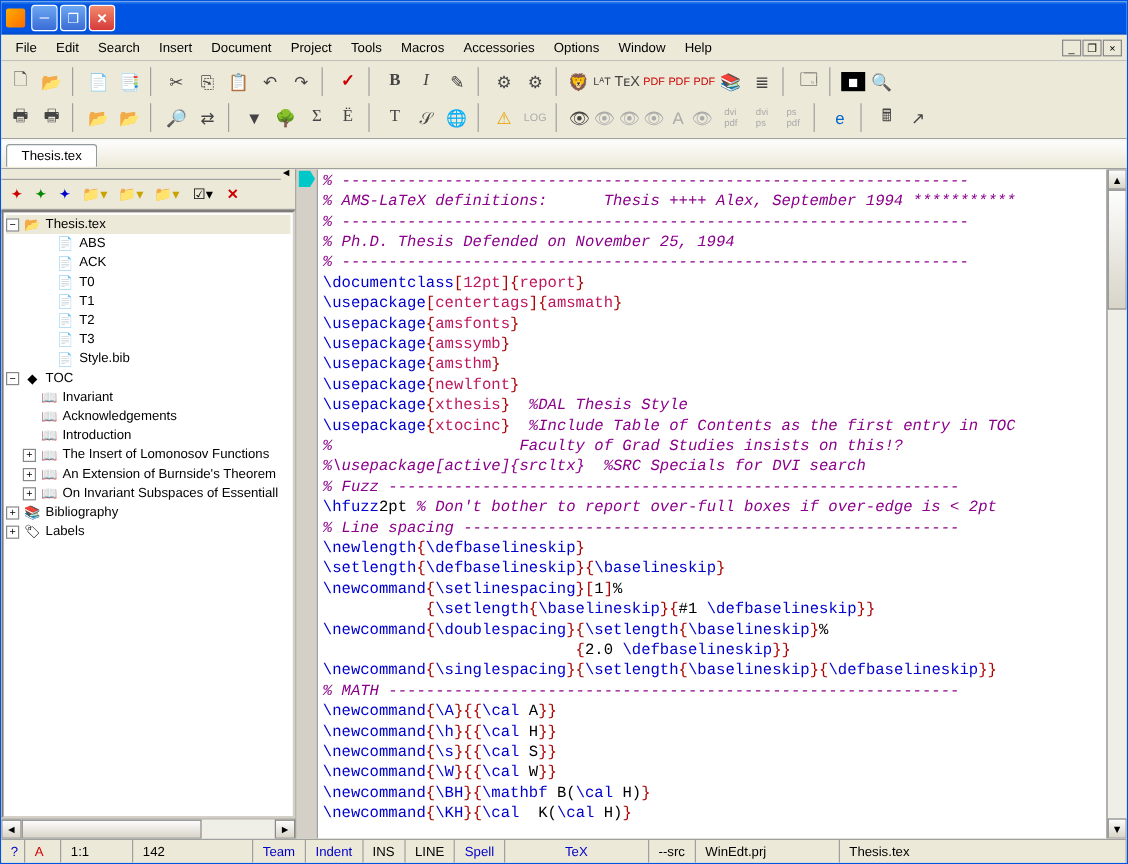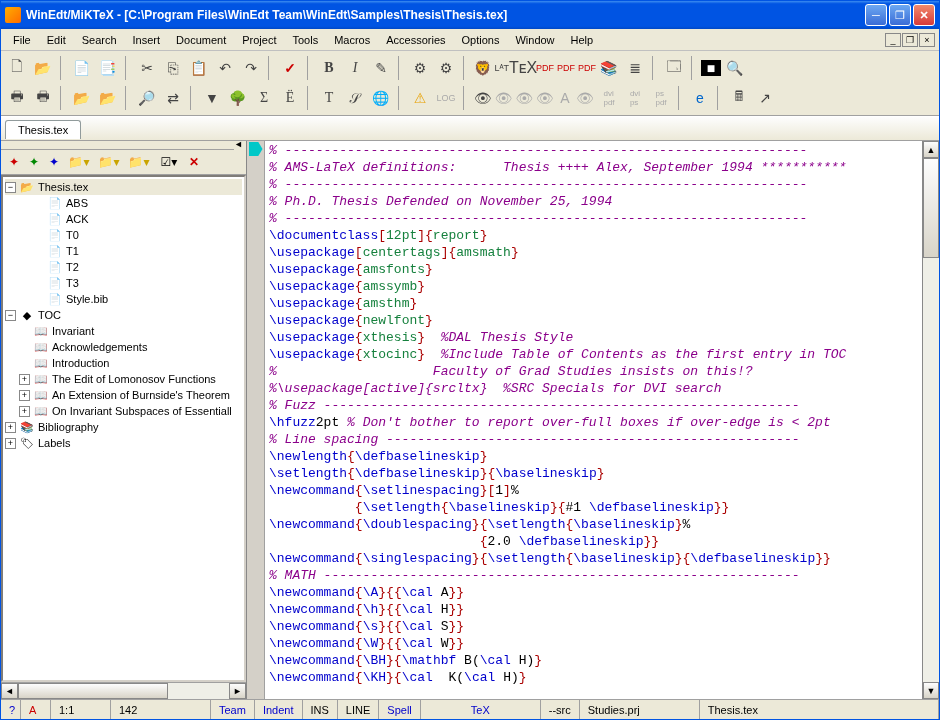--- a/index.html
+++ b/index.html
@@ -45,29 +45,28 @@
 .editor { flex: 1; background: #fff; font-family: "Courier New", monospace; font-size: 13px; line-height: 17px; padding: 1px 4px; overflow: hidden; white-space: pre; }
 .vsb { width: 17px; background: #efefe7; display: flex; flex-direction: column; border-left: 1px solid #888; }
 .vsb-btn { height: 17px; border: 1px solid #888; background: linear-gradient(#fdfdfd,#d8d4c8); display: flex; align-items: center; justify-content: center; font-size: 9px; }
 .vsb-track { flex: 1; }
 .vsb-thumb { height: 100px; background: linear-gradient(#fdfdfd,#d8d4c8); border: 1px solid #888; }
 .statusbar { height: 20px; background: #ece9d8; border-top: 1px solid #a0a0a0; display: flex; align-items: stretch; font-size: 11px; }
 .sb-cell { border-right: 1px solid #a0a0a0; padding: 2px 8px; display: flex; align-items: center; }
 .sb-blue { color: #0000cc; }
 .c-red { color: #aa0000; }
 .c-blue { color: #0000cc; }
-.c-teal { color: #15803d; }
+.c-teal { color: #be185d; }
 .c-comment { color: #8b008b; font-style: italic; }
 </style>
 </head>
 <body>
 
 <div class="titlebar">
   <div class="app-icon"></div>
-  <div class="title">WinEdt/MiKTeX - [C:\Program Files\WinEdt Team\WinEdt\Samples\Thesis\Thesis.tex]</div>
   <div class="winbtns">
     <div class="winbtn">─</div>
     <div class="winbtn">❐</div>
     <div class="winbtn close">✕</div>
   </div>
 </div>
 
 <div class="menubar">
   <span id="menus-host"><span class="menuitem">File</span><span class="menuitem">Edit</span><span class="menuitem">Search</span><span class="menuitem">Insert</span><span class="menuitem">Document</span><span class="menuitem">Project</span><span class="menuitem">Tools</span><span class="menuitem">Macros</span><span class="menuitem">Accessories</span><span class="menuitem">Options</span><span class="menuitem">Window</span><span class="menuitem">Help</span></span>
   <div class="mdi-btns">
@@ -96,21 +95,21 @@
     <div class="tbtn" style="font-weight:bold;font-family:serif">B</div>
     <div class="tbtn" style="font-style:italic;font-family:serif">I</div>
     <div class="tbtn">✎</div>
     <div class="tsep"></div>
     <div class="tbtn">⚙</div>
     <div class="tbtn">⚙</div>
     <div class="tsep"></div>
     <div class="tgroup">
       <div class="tbtn" style="color:#c9a400">🦁</div>
       <div class="tbtn" style="font-size:9px">LᴬT</div>
-      <div class="tbtn" style="font-size:16px">TᴇX</div>
+      <div class="tbtn" style="font-size:12px">TᴇX</div>
     </div>
     <div class="tgroup">
       <div class="tbtn" style="color:#c00;font-size:9px">PDF</div>
       <div class="tbtn" style="color:#c00;font-size:9px">PDF</div>
       <div class="tbtn" style="color:#c00;font-size:9px">PDF</div>
     </div>
     <div class="tbtn">📚</div>
     <div class="tbtn">≣</div>
     <div class="tsep"></div>
     <div class="tbtn">🗔</div>
@@ -256,21 +255,21 @@
         <div class="tree-item">
           <span class="tree-spacer"></span>
           <span class="tree-spacer"></span>
           <span class="tree-icon">📖</span>
           <span>Introduction</span>
         </div>
         <div class="tree-item">
           <span class="tree-spacer"></span>
           <span class="tree-expander">+</span>
           <span class="tree-icon">📖</span>
-          <span>The Edit of Lomonosov Functions</span>
+          <span>The Insert of Lomonosov Functions</span>
         </div>
         <div class="tree-item">
           <span class="tree-spacer"></span>
           <span class="tree-expander">+</span>
           <span class="tree-icon">📖</span>
           <span>An Extension of Burnside's Theorem</span>
         </div>
         <div class="tree-item">
           <span class="tree-spacer"></span>
           <span class="tree-expander">+</span>
@@ -317,15 +316,15 @@
   <div class="sb-cell" style="width:30px;color:#c00">A</div>
   <div class="sb-cell" style="width:60px">1:1</div>
   <div class="sb-cell" style="width:100px">142</div>
   <div class="sb-cell sb-blue">Team</div>
   <div class="sb-cell sb-blue">Indent</div>
   <div class="sb-cell">INS</div>
   <div class="sb-cell">LINE</div>
   <div class="sb-cell sb-blue">Spell</div>
   <div class="sb-cell sb-blue" style="flex:0 0 120px;justify-content:center">TeX</div>
   <div class="sb-cell">--src</div>
-  <div class="sb-cell" style="flex:0 0 120px">Studies.prj</div>
+  <div class="sb-cell" style="flex:0 0 120px">WinEdt.prj</div>
   <div class="sb-cell" style="flex:1">Thesis.tex</div>
 </div>
 
 </body></html>

